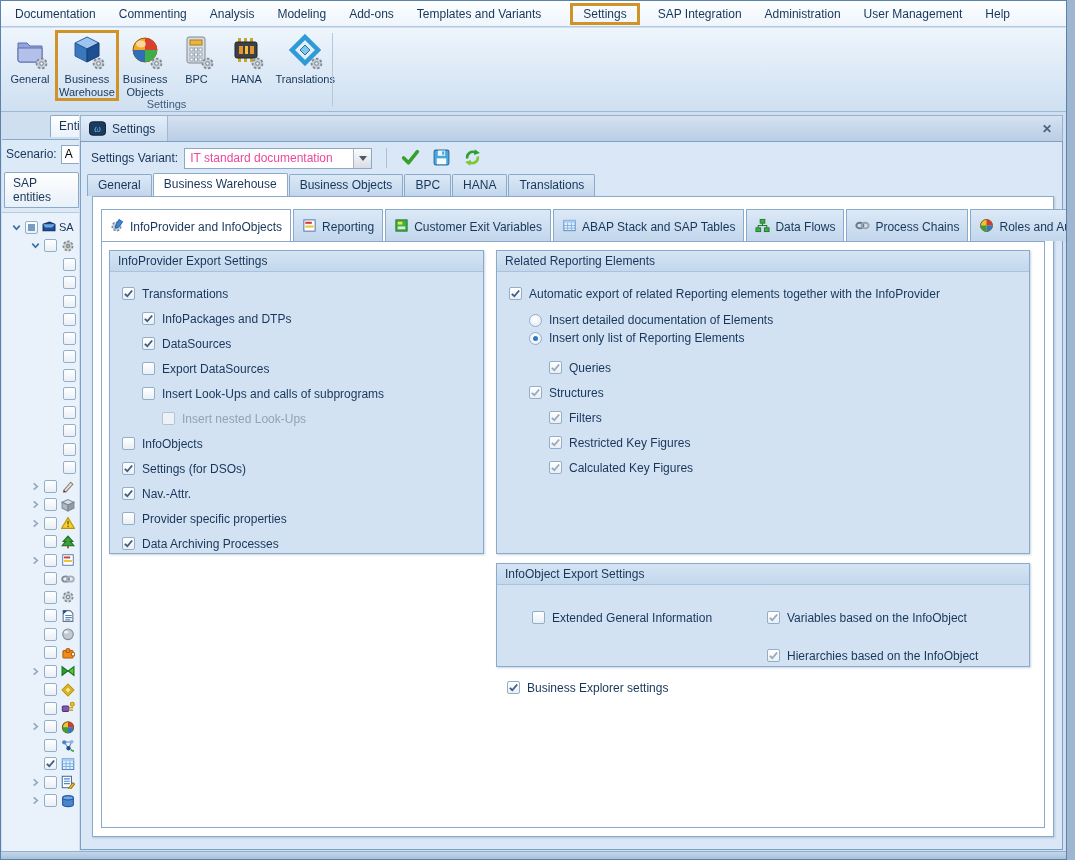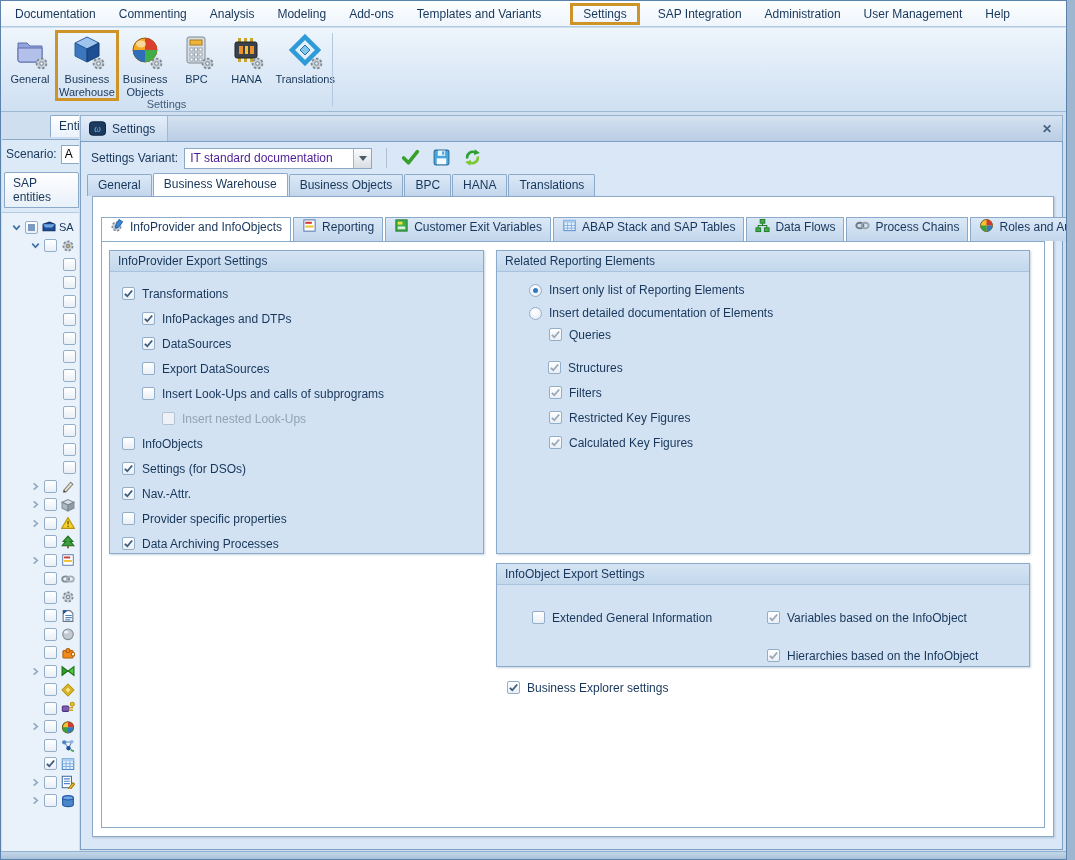--- a/index.html
+++ b/index.html
@@ -65,36 +65,36 @@
     border:1px solid #96b2cf;border-bottom:none;display:flex;align-items:center;}
   .doc-tab{display:flex;align-items:center;gap:6px;padding:0 12px 0 8px;font-size:12px;height:100%;
     background:linear-gradient(#e4eefa,#c8daee);border-right:1px solid #9fb9d4;}
   .doc-tab .logo svg{width:17px;height:15px;display:block;}
   .doc-close{margin-left:auto;margin-right:10px;font-size:12px;font-weight:bold;color:#44617f;}
   .win-body{position:absolute;top:26px;left:0;right:0;bottom:0;background:#d9e7f6;
     border:1px solid #7d9fc4;}
   .toolbar{height:32px;display:flex;align-items:center;padding-left:10px;font-size:12px;}
   .combo{width:188px;height:21px;background:#fff;border:1px solid #8ca8c5;display:flex;
     align-items:center;margin-left:6px;}
-  .combo-text{flex:1;padding:0 5px;font-size:12px;color:#4c1d95;white-space:nowrap;overflow:hidden;}
+  .combo-text{flex:1;padding:0 5px;font-size:12px;color:#ec4899;white-space:nowrap;overflow:hidden;}
   .combo-btn{width:18px;height:100%;background:linear-gradient(#fafbfc,#d9dee4);
     border-left:1px solid #aab6c2;display:flex;align-items:center;justify-content:center;}
   .combo-btn::after{content:'';border-left:4px solid transparent;border-right:4px solid transparent;
     border-top:5px solid #4c5a68;}
   .tb-sep{width:1px;height:20px;background:#aebfd2;margin:0 12px 0 14px;}
   .tb-icon{width:22px;height:22px;margin-right:9px;display:inline-flex;align-items:center;justify-content:center;}
   .tb-icon svg{width:19px;height:19px;}
   .outer-tabs{display:flex;padding-left:6px;height:22px;align-items:flex-end;}
   .otab{padding:3px 10px 4px;font-size:12px;background:linear-gradient(#dce9f7,#c2d6ec);
     border:1px solid #8ba9c9;border-bottom:none;border-radius:2px 2px 0 0;margin-right:1px;white-space:nowrap;}
   .otab.active{background:#fff;position:relative;z-index:3;padding-bottom:5px;font-size:12px;}
   .page{position:absolute;top:54px;left:11px;right:8px;bottom:12px;background:#fff;
     border:1px solid #8ba9c9;box-shadow:1px 1px 2px rgba(90,120,150,.3);}
   .inner-tabs{position:absolute;top:17px;left:8px;display:flex;align-items:flex-end;height:27px;}
-  .itab{display:flex;gap:5px;align-items:center;padding:0 8px 5px;font-size:12px;
+  .itab{display:flex;gap:5px;align-items:center;padding:8px 8px 5px;font-size:12px;
     background:linear-gradient(#dce9f7,#c2d6ec);border:1px solid #8ba9c9;border-bottom:none;
     margin-right:2px;white-space:nowrap;border-radius:1px 1px 0 0;}
   .itab.active{background:#fff;position:relative;z-index:3;}
   .itab svg{width:15px;height:15px;}
   .inner-page{position:absolute;top:44px;left:8px;right:8px;bottom:8px;border:1px solid #8ba9c9;
     background:#fff;padding-left:24px;}
   
   .group{position:absolute;border:1px solid #8ba9c9;background:#d2e2f3;
     box-shadow:1px 1px 2px rgba(100,130,160,.35);}
   .group-header{height:21px;background:linear-gradient(#d5e4f4,#c3d8ec);border-bottom:1px solid #a9c2dd;
@@ -711,37 +711,45 @@
                       <path d="M2 6.3 L4.7 9 L10 2.7" fill="none" stroke="currentColor" stroke-width="2"></path>
                     </svg>
                   </span>
                   <span class="opt-label">Data Archiving Processes</span>
                 </div>
               </div>
             </div>
             <div class="group" data-gi="1" style="left: 394px; top: 8px; width: 534px; height: 304px;">
               <div class="group-header">Related Reporting Elements</div>
               <div class="group-body">
+                <div class="opt-row" style="margin-left: 0px;">
+                  <span class="cb">
+                    <svg viewBox="0 0 12 12">
+                      <path d="M2 6.3 L4.7 9 L10 2.7" fill="none" stroke="currentColor" stroke-width="2"></path>
+                    </svg>
+                  </span>
+                  <span class="opt-label">Automatic export of related Reporting elements together with the InfoProvider</span>
+                </div>
+                <div class="opt-row row-radio" style="margin-left: 20px;">
+                  <span class="rd"></span>
+                  <span class="opt-label">Insert detailed documentation of Elements</span>
+                </div>
                 <div class="opt-row row-radio" style="margin-left: 20px;">
                   <span class="rd sel"></span>
                   <span class="opt-label">Insert only list of Reporting Elements</span>
                 </div>
-                <div class="opt-row row-radio" style="margin-left: 20px;">
-                  <span class="rd"></span>
-                  <span class="opt-label">Insert detailed documentation of Elements</span>
-                </div>
                 <div class="opt-row" style="margin-left: 40px;">
                   <span class="cb grey">
                     <svg viewBox="0 0 12 12">
                       <path d="M2 6.3 L4.7 9 L10 2.7" fill="none" stroke="currentColor" stroke-width="2"></path>
                     </svg>
                   </span>
                   <span class="opt-label">Queries</span>
                 </div>
-                <div class="opt-row" style="margin-left: 39px;">
+                <div class="opt-row" style="margin-left: 20px;">
                   <span class="cb grey">
                     <svg viewBox="0 0 12 12">
                       <path d="M2 6.3 L4.7 9 L10 2.7" fill="none" stroke="currentColor" stroke-width="2"></path>
                     </svg>
                   </span>
                   <span class="opt-label">Structures</span>
                 </div>
                 <div class="opt-row" style="margin-left: 40px;">
                   <span class="cb grey">
                     <svg viewBox="0 0 12 12">

